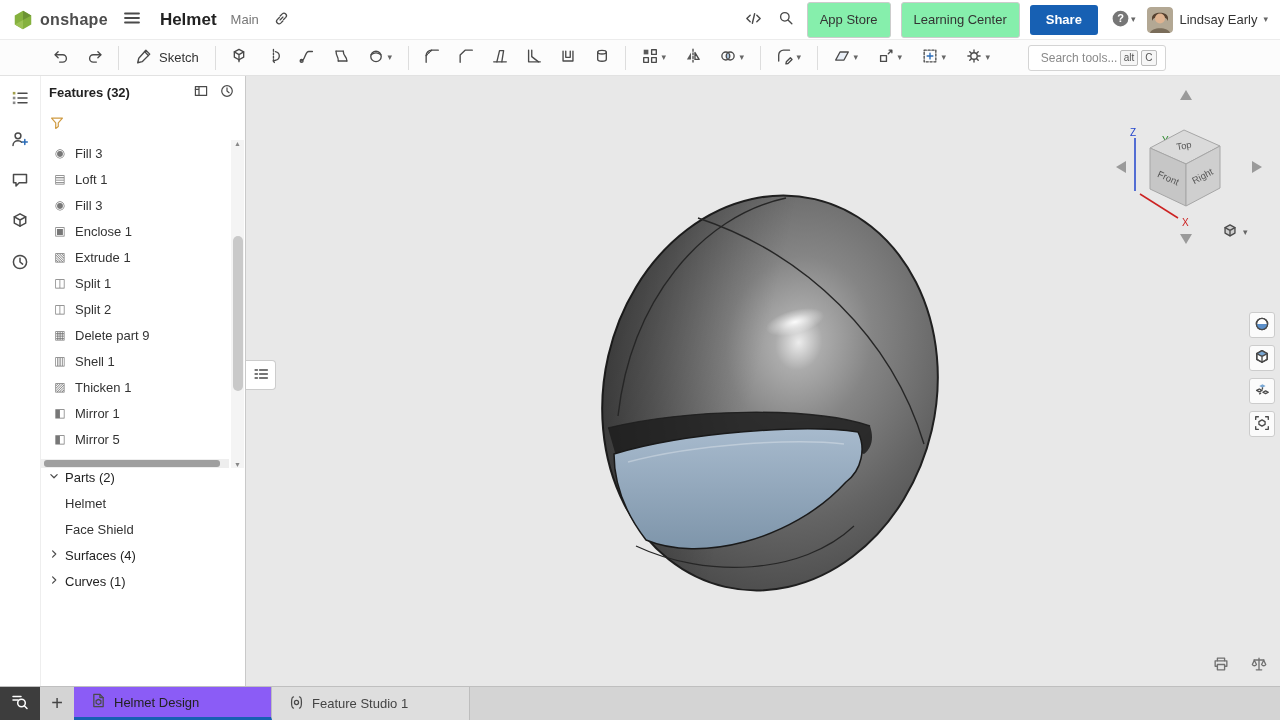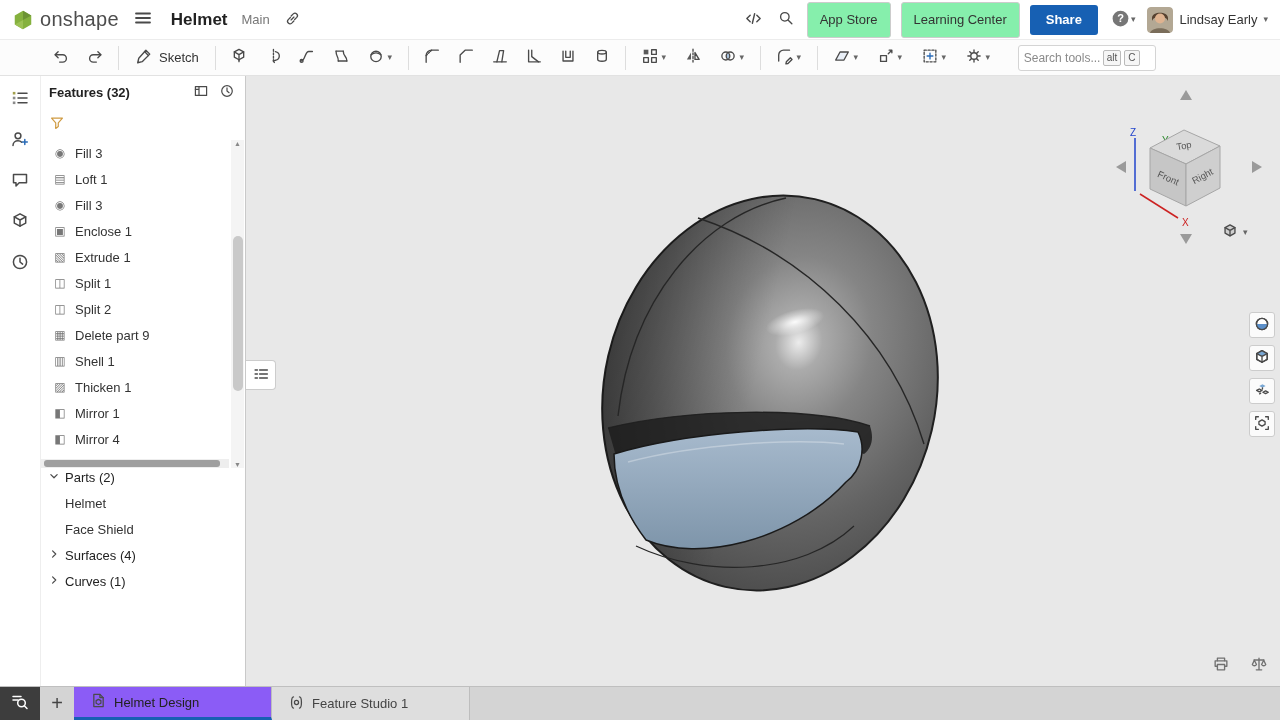--- a/index.html
+++ b/index.html
@@ -2,38 +2,38 @@
 <html><head>
 <meta charset="utf-8">
 <style>
   *{margin:0;padding:0;box-sizing:border-box}
   html,body{width:1280px;height:720px;overflow:hidden;font-family:"Liberation Sans",sans-serif;color:#333;background:#fff}
   .app{width:1280px;height:720px;display:flex;flex-direction:column}
 
   
   .topbar{height:40px;display:flex;align-items:center;padding:0 12px;gap:12px;background:#fff;border-bottom:1px solid #ececec;flex:0 0 40px}
   .logo{display:flex;align-items:center;gap:6px}
-  .logo-text{font-size:20px;font-weight:400;color:#4d4d4d;letter-spacing:.3px}
+  .logo-text{font-size:16px;font-weight:700;color:#4d4d4d;letter-spacing:.3px}
   .doc-title{font-size:17px;font-weight:bold;color:#222;margin-left:4px}
   .workspace{font-size:13px;color:#777;margin-left:2px}
   .top-right{margin-left:auto;display:flex;align-items:center;gap:10px}
   .btn-outline{height:36px;padding:0 12px;border:1px solid #ccc;border-radius:3px;background:#86efac;font-size:13px;color:#333;display:flex;align-items:center}
   .btn-share{height:30px;padding:0 16px;border:none;border-radius:3px;background:#1760b3;color:#fff;font-size:13px;font-weight:bold;display:flex;align-items:center}
   .caret{font-size:9px;color:#666;line-height:1}
   .user{display:flex;align-items:center;gap:6px;font-size:13px;color:#333}
   .avatar{width:26px;height:26px;border-radius:4px;overflow:hidden;flex:0 0 26px}
   .iconbtn{display:flex;align-items:center;justify-content:center;background:none;border:none;padding:2px}
 
   
   .toolbar{height:36px;flex:0 0 36px;display:flex;align-items:center;background:#fcfcfc;border-bottom:1px solid #e2e2e2;padding-left:44px}
   .tbtn{width:34px;height:30px;display:flex;align-items:center;justify-content:center;border:none;background:none;border-radius:2px}
   .tbtnc{width:44px;gap:2px}
   .sketch-btn{height:30px;display:flex;align-items:center;gap:6px;padding:0 10px;border:none;background:none;font-size:13px;color:#333}
   .sep{width:1px;height:24px;background:#ddd;margin:0 6px;flex:0 0 1px}
-  .tools-search{margin-left:18px;height:26px;width:138px;border:1px solid #d4d4d4;border-radius:3px;display:flex;align-items:center;padding:0 5px;gap:3px;background:#fff}
+  .tools-search{margin-left:28px;height:26px;width:138px;border:1px solid #d4d4d4;border-radius:3px;display:flex;align-items:center;padding:0 12px;gap:3px;background:#fff}
   .tools-search input{border:none;outline:none;width:76px;font-size:12px;color:#555;font-family:"Liberation Sans",sans-serif}
   .tools-search input::placeholder{color:#8a8a8a}
   .key{border:1px solid #bbb;border-radius:2px;background:#f6f6f6;font-size:10px;color:#555;padding:0 3px;line-height:14px}
 
   
   .body{flex:1;display:flex;min-height:0}
   .leftstrip{width:40px;flex:0 0 40px;background:#fff;display:flex;flex-direction:column;align-items:center;padding-top:10px;gap:15px}
   .stripbtn{width:26px;height:26px;display:flex;align-items:center;justify-content:center;border:none;background:none}
 
   
@@ -466,21 +466,21 @@
         <div class="frow">
             <span class="ficon">▨</span>
             <span class="flabel">Thicken 1</span>
           </div>
         <div class="frow">
             <span class="ficon">◧</span>
             <span class="flabel">Mirror 1</span>
           </div>
         <div class="frow">
             <span class="ficon">◧</span>
-            <span class="flabel">Mirror 4</span>
+            <span class="flabel">Mirror 5</span>
           </div>
       </div>
 
       <div class="vtrack">
         <span>▲</span>
         <span>▼</span>
       </div>
       <div class="vthumb" style="right:2.5px;left:auto"></div>
       <div class="htrack">
           <div class="hthumb"></div>

